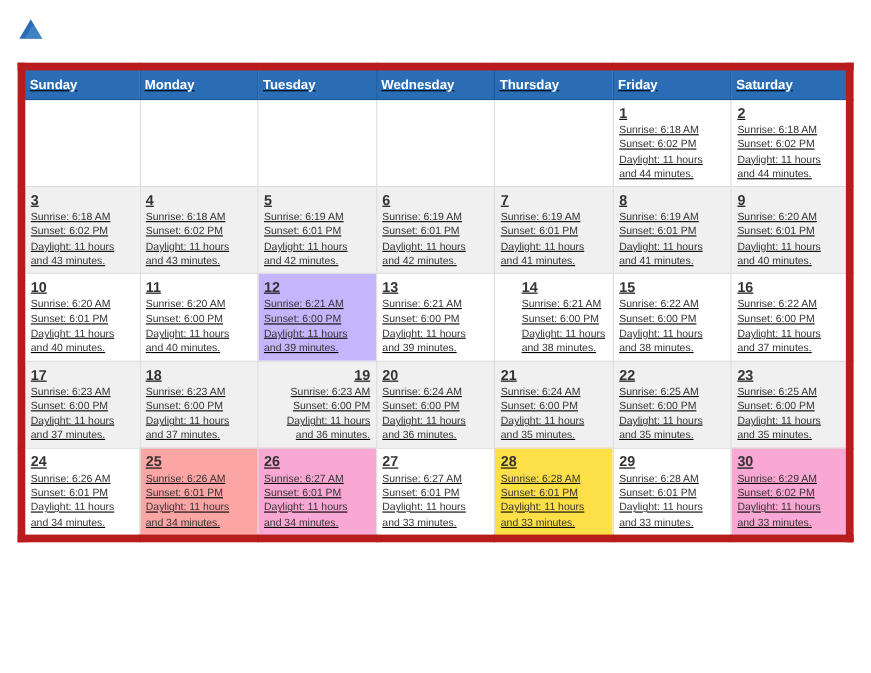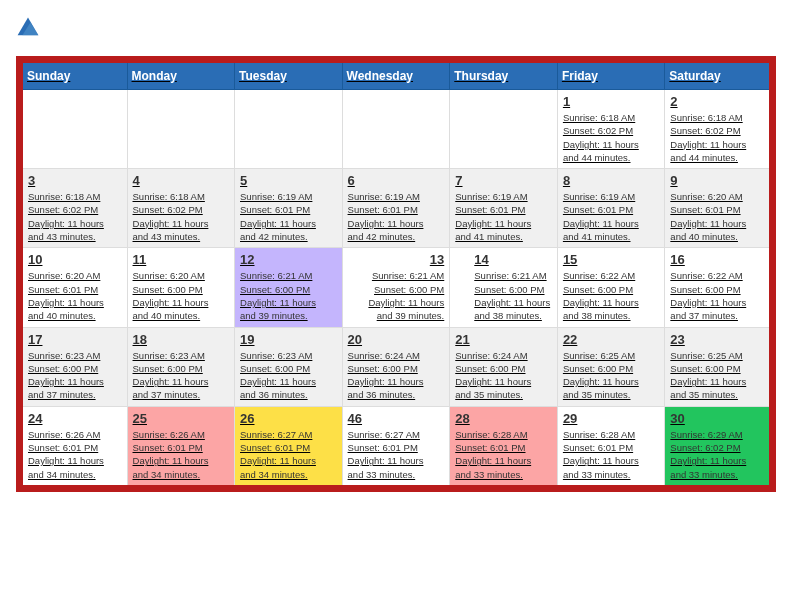--- a/index.html
+++ b/index.html
@@ -219,21 +219,21 @@
 Daylight: 11 hours
 and 40 minutes.</div>
         </td>
         <td style="background: #c4b5fd;">
           <span class="day-num">12</span>
           <div class="day-info" style="white-space: pre-line;">Sunrise: 6:21 AM
 Sunset: 6:00 PM
 Daylight: 11 hours
 and 39 minutes.</div>
         </td>
-        <td style="background: rgb(255, 255, 255); text-align: right;">
+        <td style="background: rgb(255, 255, 255);">
           <span class="day-num">13</span>
           <div class="day-info" style="white-space: pre-line;">Sunrise: 6:21 AM
 Sunset: 6:00 PM
 Daylight: 11 hours
 and 39 minutes.</div>
         </td>
         <td style="background: rgb(255, 255, 255); padding-left: 24px;">
           <span class="day-num">14</span>
           <div class="day-info" style="white-space: pre-line;">Sunrise: 6:21 AM
 Sunset: 6:00 PM
@@ -263,21 +263,21 @@
 Daylight: 11 hours
 and 37 minutes.</div>
         </td>
         <td style="background: rgb(240, 240, 240);">
           <span class="day-num">18</span>
           <div class="day-info" style="white-space: pre-line;">Sunrise: 6:23 AM
 Sunset: 6:00 PM
 Daylight: 11 hours
 and 37 minutes.</div>
         </td>
-        <td style="background: rgb(240, 240, 240);">
+        <td style="background: rgb(240, 240, 240); text-align: right;">
           <span class="day-num">19</span>
           <div class="day-info" style="white-space: pre-line;">Sunrise: 6:23 AM
 Sunset: 6:00 PM
 Daylight: 11 hours
 and 36 minutes.</div>
         </td>
         <td style="background: rgb(240, 240, 240);">
           <span class="day-num">20</span>
           <div class="day-info" style="white-space: pre-line;">Sunrise: 6:24 AM
 Sunset: 6:00 PM
@@ -314,49 +314,49 @@
 Daylight: 11 hours
 and 34 minutes.</div>
         </td>
         <td style="background: #fca5a5;">
           <span class="day-num">25</span>
           <div class="day-info" style="white-space: pre-line;">Sunrise: 6:26 AM
 Sunset: 6:01 PM
 Daylight: 11 hours
 and 34 minutes.</div>
         </td>
-        <td style="background: #fde047;">
+        <td style="background: #f9a8d4;">
           <span class="day-num">26</span>
           <div class="day-info" style="white-space: pre-line;">Sunrise: 6:27 AM
 Sunset: 6:01 PM
 Daylight: 11 hours
 and 34 minutes.</div>
         </td>
         <td style="background: rgb(255, 255, 255);">
-          <span class="day-num">46</span>
+          <span class="day-num">27</span>
           <div class="day-info" style="white-space: pre-line;">Sunrise: 6:27 AM
 Sunset: 6:01 PM
 Daylight: 11 hours
 and 33 minutes.</div>
         </td>
-        <td style="background: #fca5a5;">
+        <td style="background: #fde047;">
           <span class="day-num">28</span>
           <div class="day-info" style="white-space: pre-line;">Sunrise: 6:28 AM
 Sunset: 6:01 PM
 Daylight: 11 hours
 and 33 minutes.</div>
         </td>
         <td style="background: rgb(255, 255, 255);">
           <span class="day-num">29</span>
           <div class="day-info" style="white-space: pre-line;">Sunrise: 6:28 AM
 Sunset: 6:01 PM
 Daylight: 11 hours
 and 33 minutes.</div>
         </td>
-        <td style="background: #22c55e;">
+        <td style="background: #f9a8d4;">
           <span class="day-num">30</span>
           <div class="day-info" style="white-space: pre-line;">Sunrise: 6:29 AM
 Sunset: 6:02 PM
 Daylight: 11 hours
 and 33 minutes.</div>
         </td>
       </tr>
     </tbody>
 </table>
 

